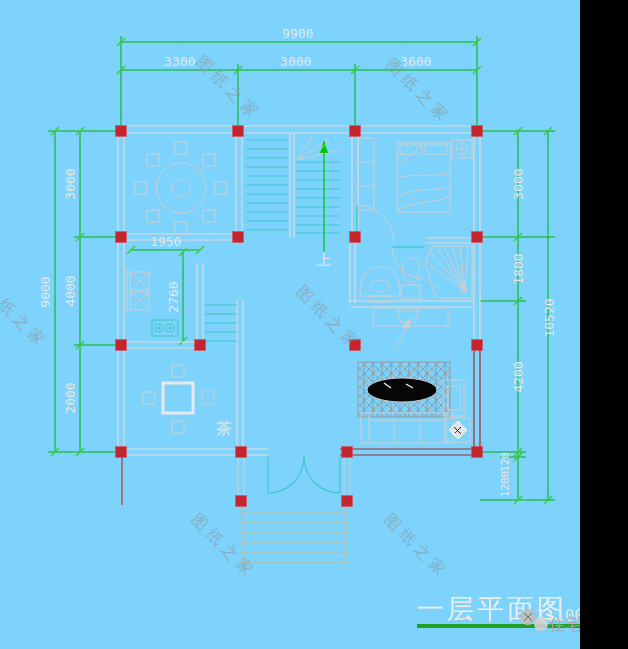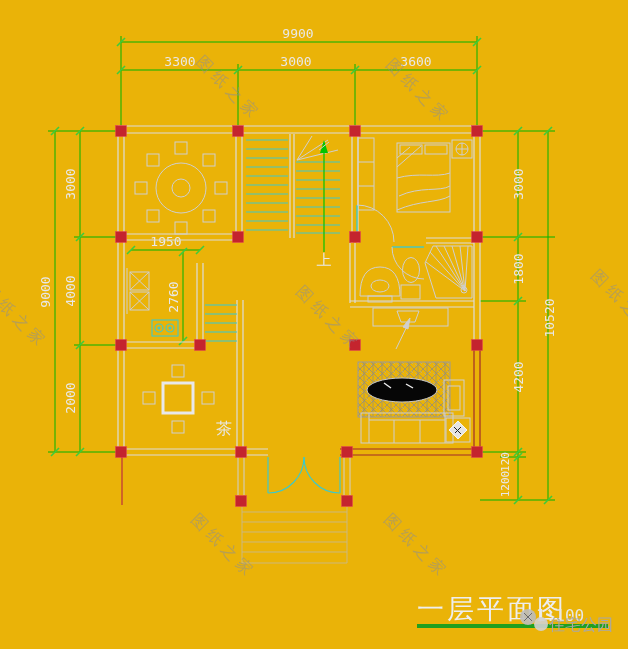--- a/index.html
+++ b/index.html
@@ -1,16 +1,16 @@
 <!DOCTYPE html>
 <html><head>
 <meta charset="utf-8">
 <style>
   html,body{margin:0;padding:0;background:#000;}
-  .stage{position:relative;width:628px;height:649px;background:#eab308;overflow:hidden;
+  .stage{position:relative;width:580px;height:649px;background:#7dd3fc;overflow:hidden;
          font-family:"DejaVu Sans",sans-serif;}
   svg text{font-family:"DejaVu Sans Mono","DejaVu Sans",monospace;}
   text.dimtxt{fill:#e8e8e8;font-size:13px;}
   text.dimtxt-sm{fill:#e8e8e8;font-size:11px;}
   text.cjk{font-family:"DejaVu Sans",sans-serif;}
   .gline{stroke:#00b400;stroke-width:1;}
   .gtick{stroke:#3ccc3c;stroke-width:1.6;}
   .wall{stroke:#dcdcdc;stroke-width:1.2;}
   .rwall{stroke:#a02a2a;stroke-width:1.2;}
   .cy{stroke:#3ec9c9;stroke-width:1.1;fill:none;}

